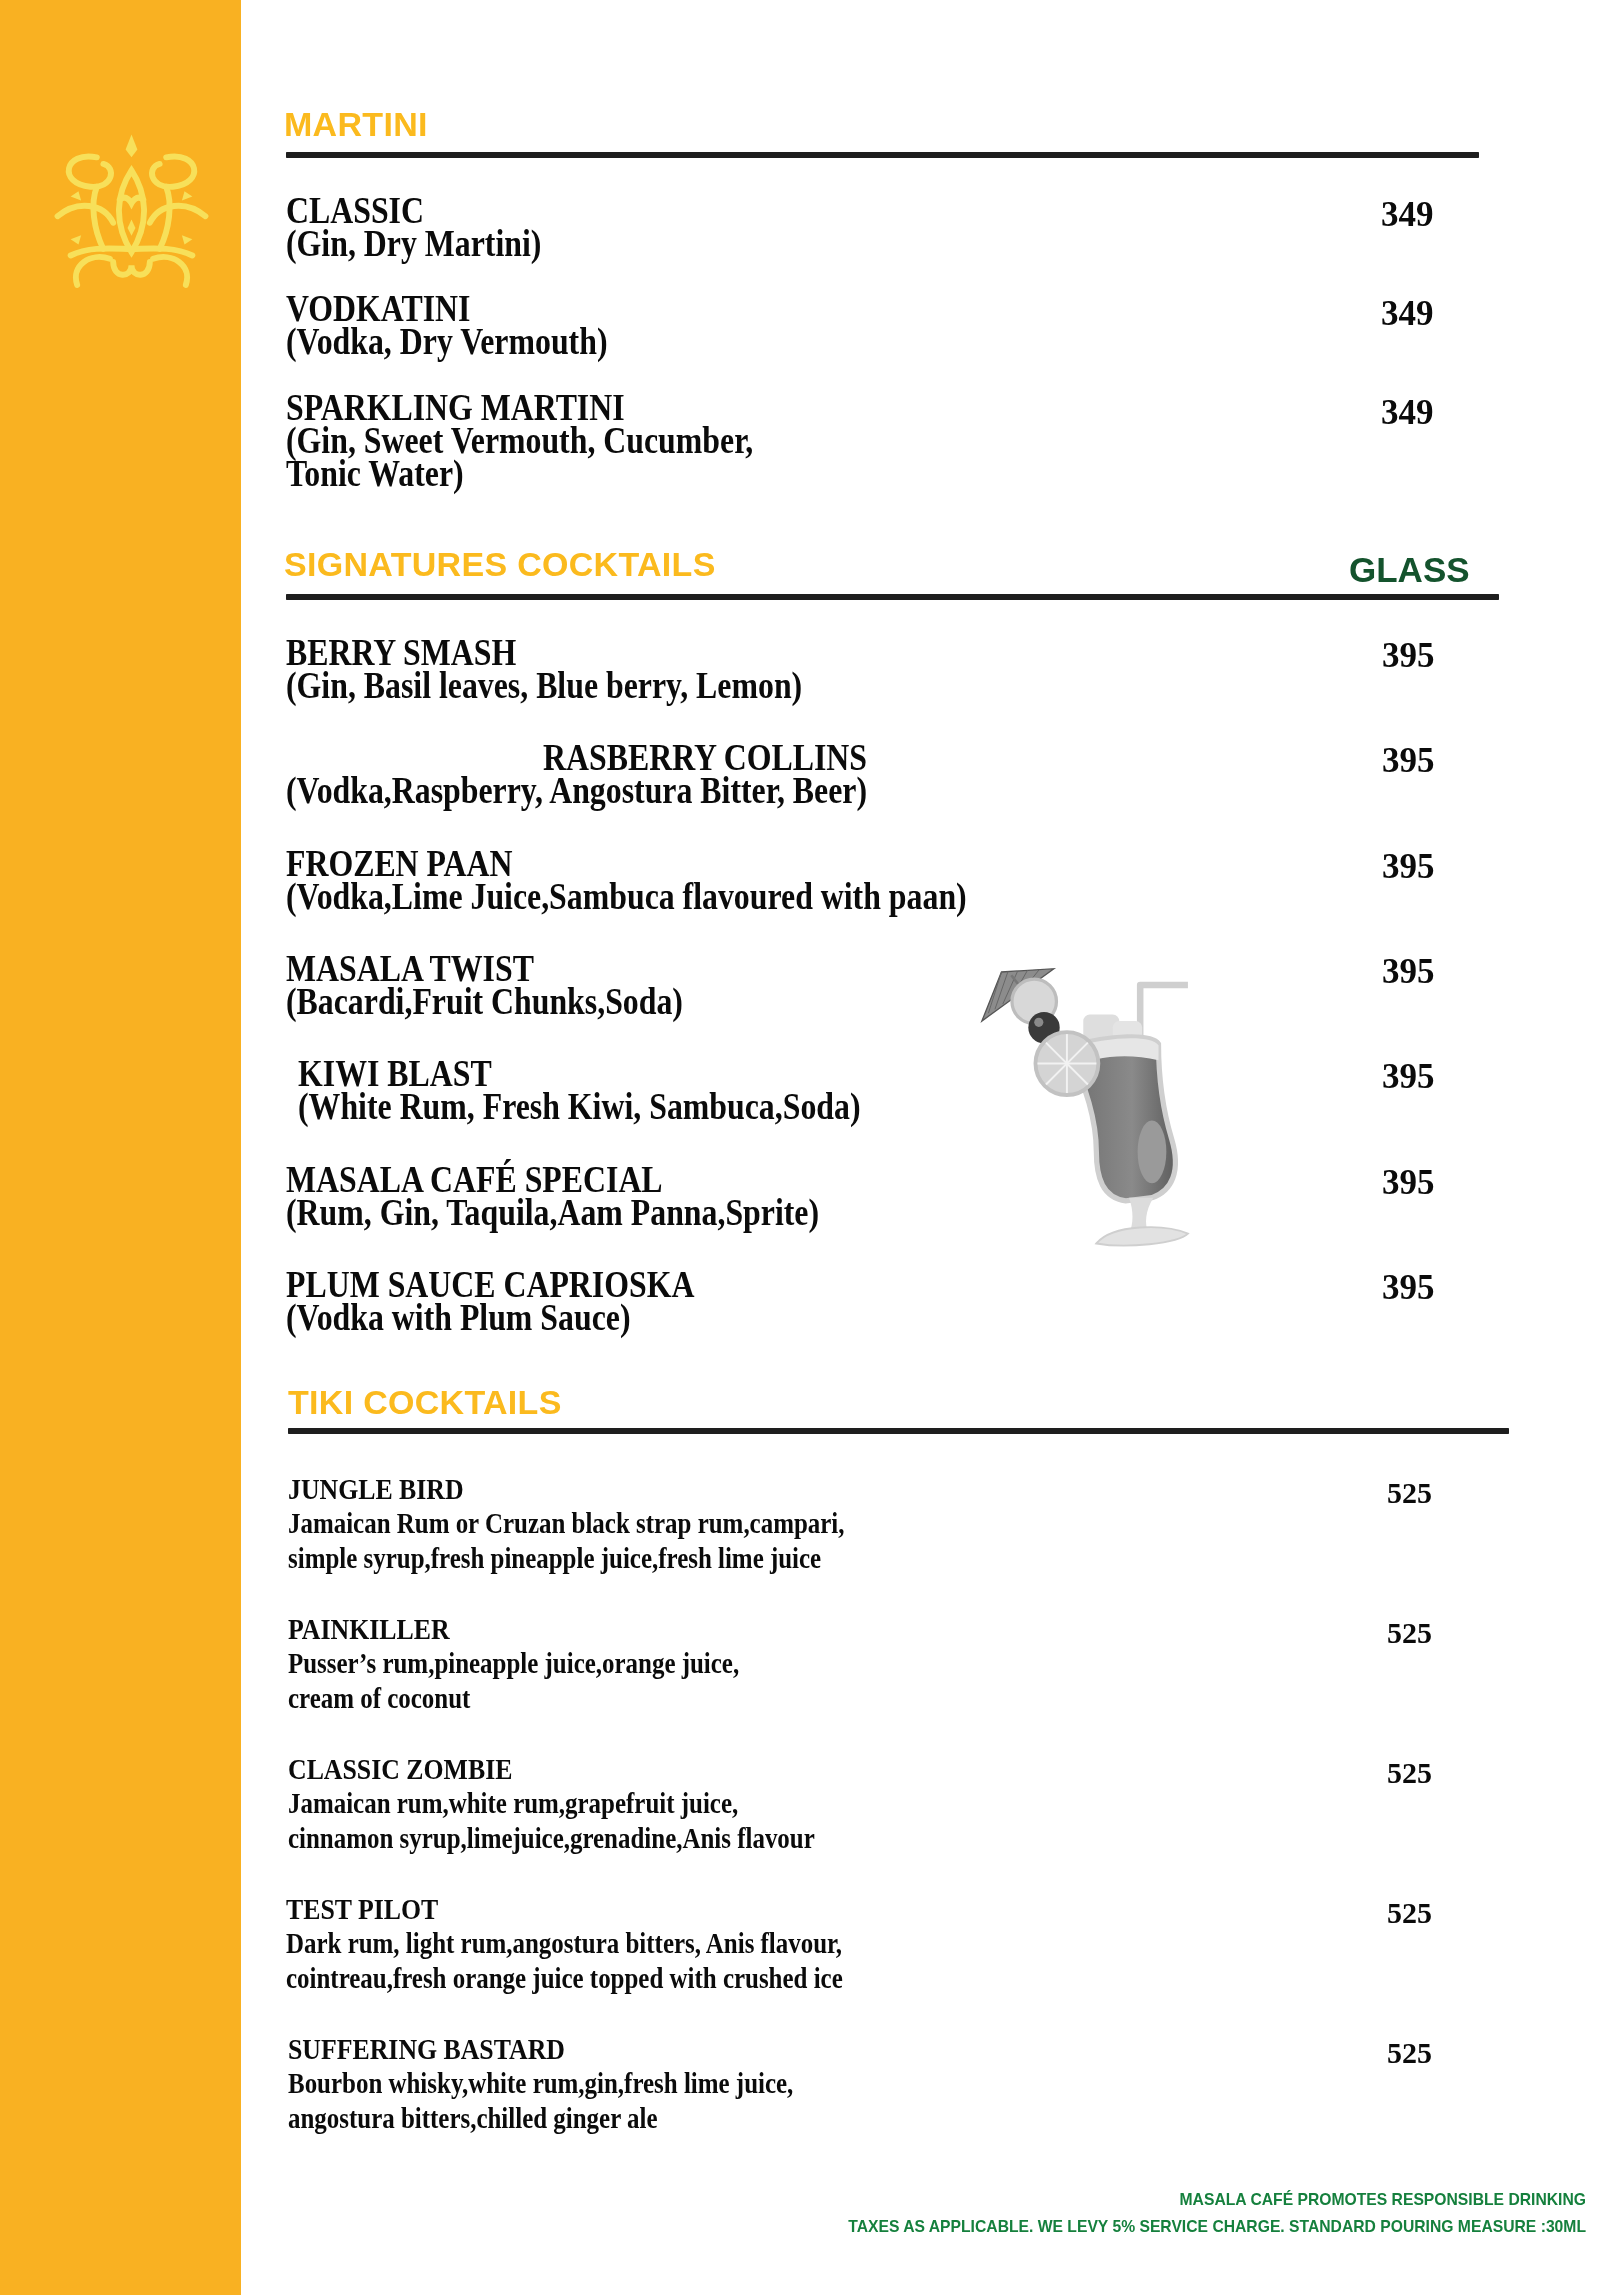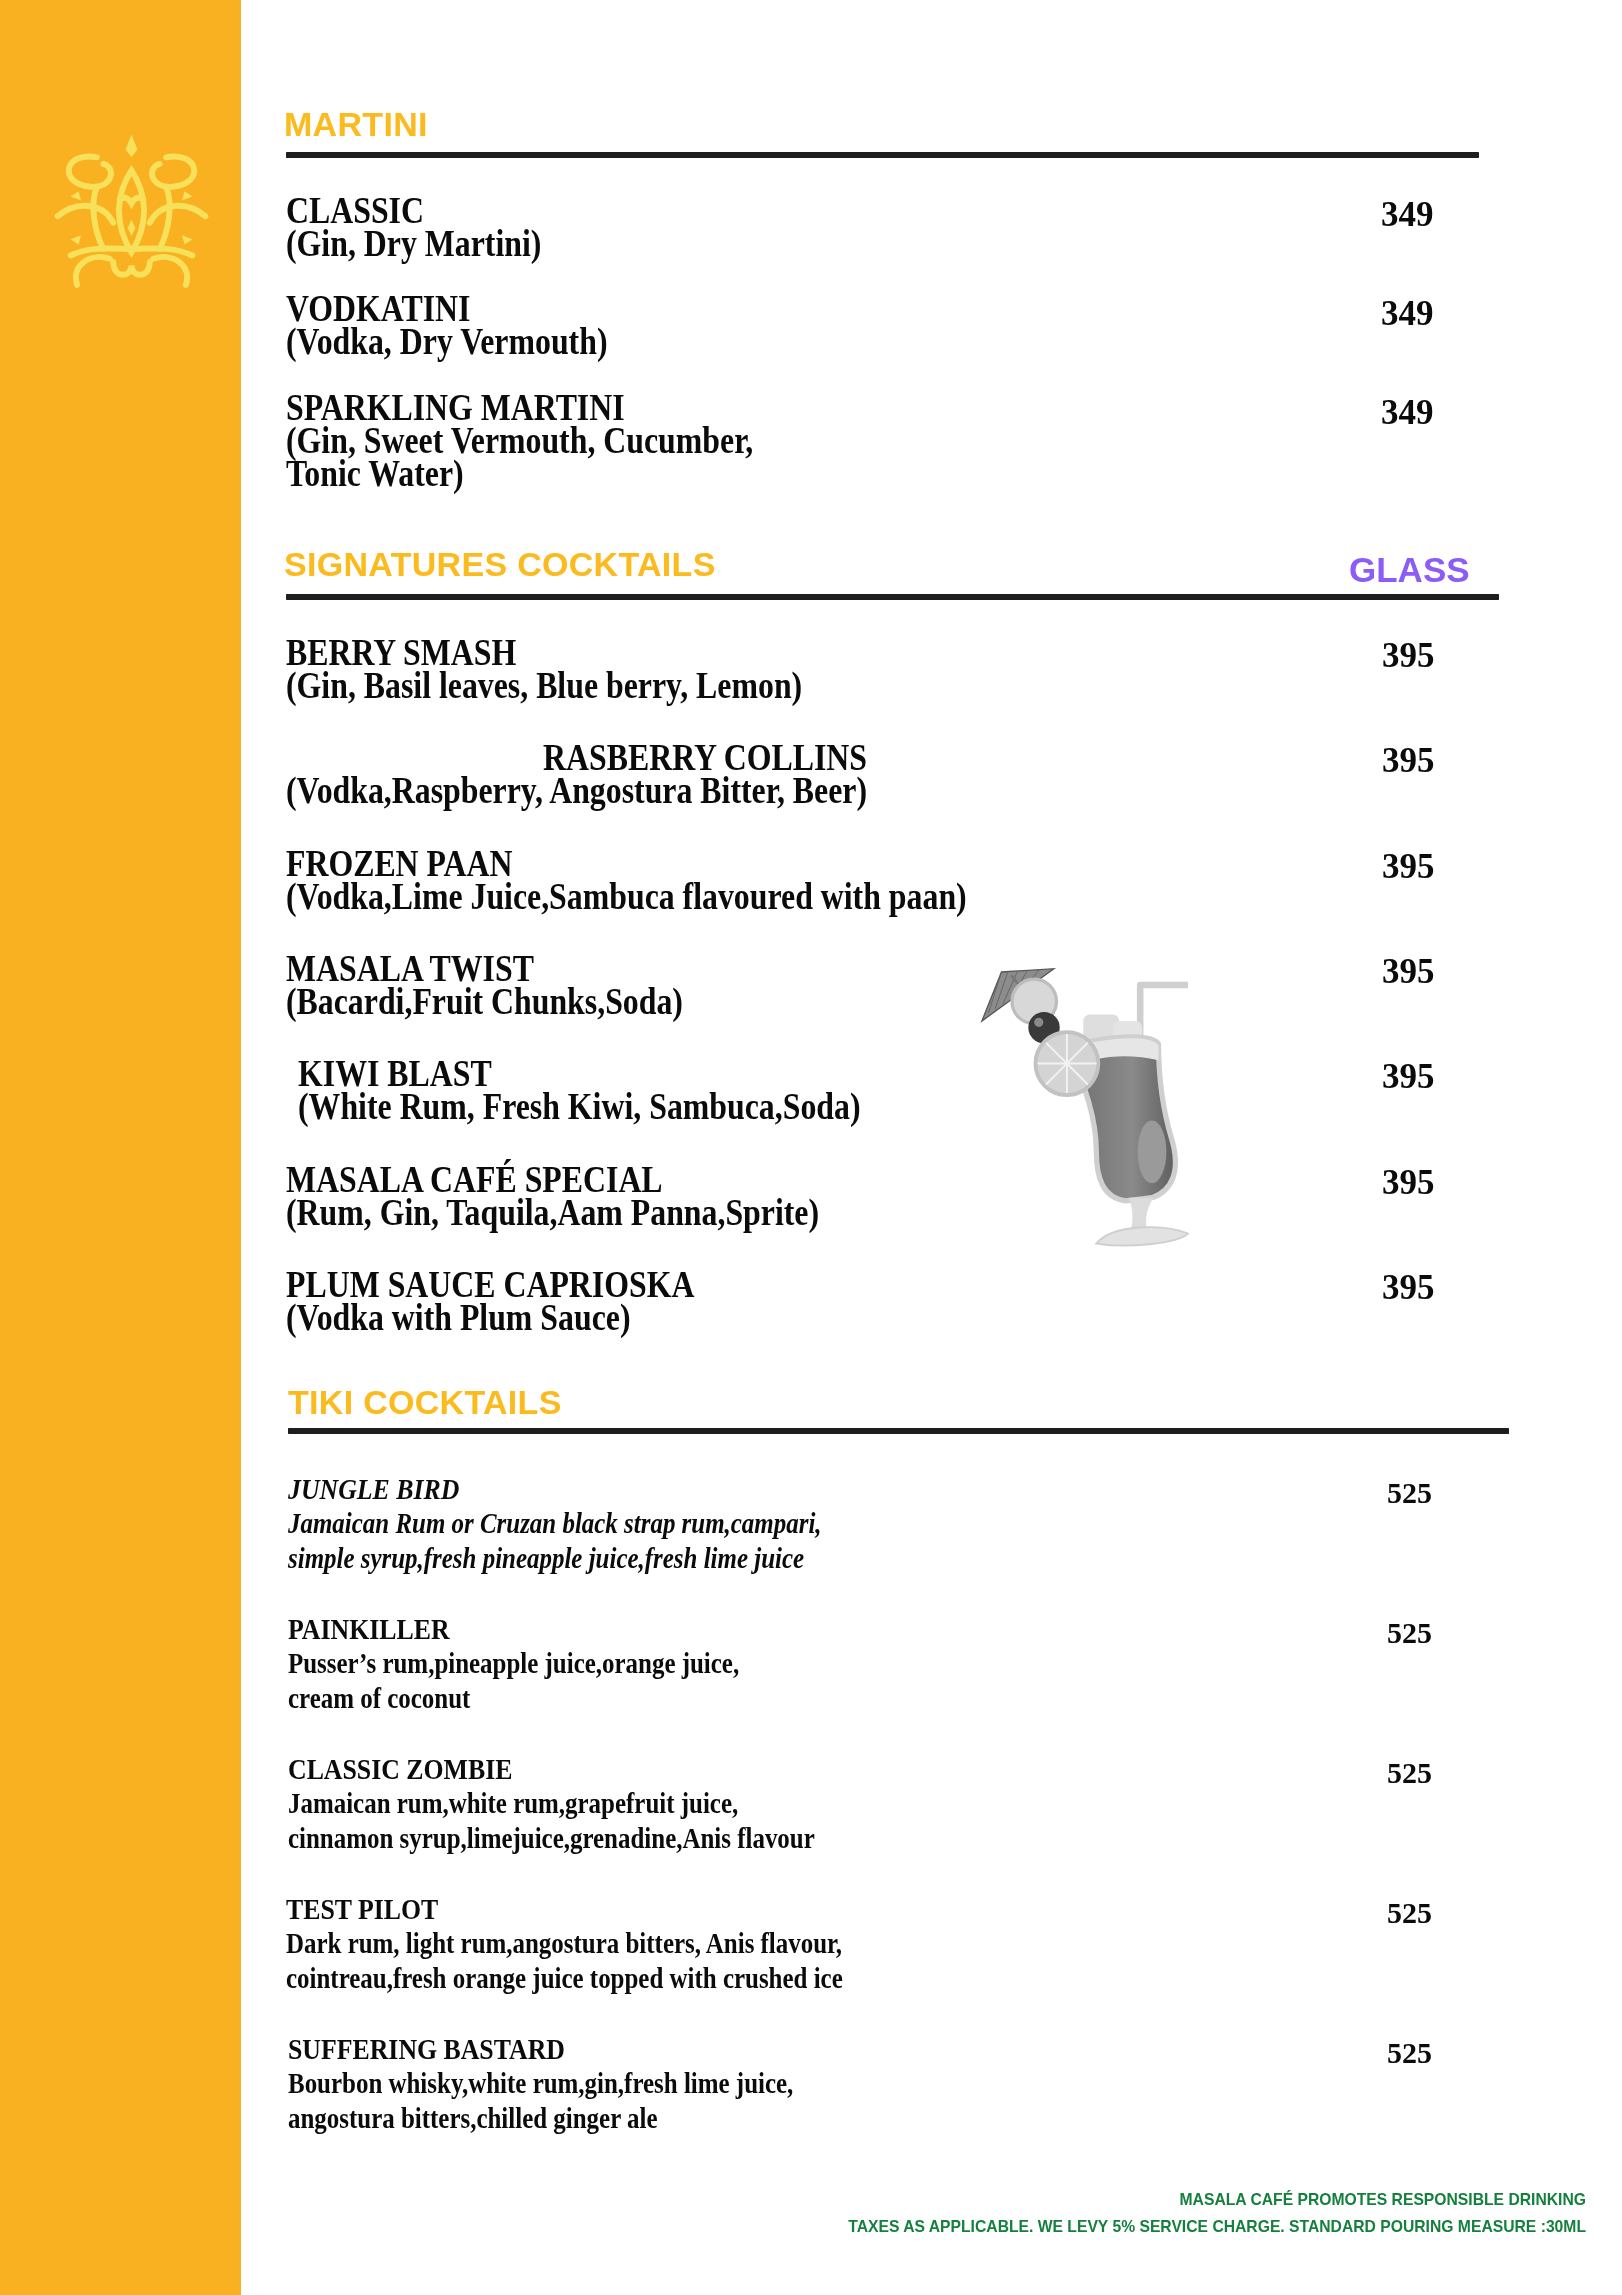--- a/index.html
+++ b/index.html
@@ -15,21 +15,21 @@
   .ornament { position:absolute; left:51px; top:131px; width:161px; height:160px; }
   .section-title {
     position:absolute; margin:0;
     font-family:"Liberation Sans", "DejaVu Sans", sans-serif;
     font-weight:700; font-size:34px; letter-spacing:0.3px;
     color:#FBBA1E; line-height:1; white-space:nowrap;
   }
   .col-label {
     position:absolute;
     font-family:"Liberation Sans", "DejaVu Sans", sans-serif;
-    font-weight:700; font-size:35px; color:#8b5cf6; line-height:1;
+    font-weight:700; font-size:35px; color:#14532d; line-height:1;
   }
   .rule { position:absolute; height:5.9px; background:#1e1e1e; border-radius:0.7px; }
   .item { position:absolute; left:286px; }
   .item .name, .item .desc {
     display:block; font-weight:700; white-space:nowrap;
     transform-origin:left top;
   }
   .big .name, .big .desc { font-size:37px; line-height:33px; transform:scaleX(0.86); }
   .tiki .name { font-size:30px; line-height:34px; transform:scaleX(0.86); }
   .tiki .desc { font-size:29px; line-height:35px; transform:scaleX(0.86); }
@@ -186,21 +186,21 @@
       <line x1="192" y1="163" x2="128" y2="227"></line>
   </g>
 
   <path d="M255 400 C262 420 262 440 255 455 L285 455 C278 440 280 420 292 400 Z" fill="#dcdcdc"></path>
   <path d="M205 470 C230 440 310 440 345 455 C330 470 250 478 205 470 Z" fill="#e2e2e2" stroke="#cfcfcf" stroke-width="3"></path>
 </svg>
 
 <h2 class="section-title" style="left:288px; top:1385px;">TIKI COCKTAILS</h2>
 <div class="rule" style="left:288px; top:1428px; width:1221px;"></div>
 
-<div class="item tiki" style="left:288px; top:1472px;font-style:italic;">
+<div class="item tiki" style="left:288px; top:1472px;">
   <span class="name">JUNGLE BIRD</span>
   <span class="desc">Jamaican Rum or Cruzan black strap rum,campari,</span>
   <span class="desc">simple syrup,fresh pineapple juice,fresh lime juice</span>
 </div>
 <div class="price tiki-p" style="left:1387px; top:1478px;">525</div>
 
 <div class="item tiki" style="left:288px; top:1612px;">
   <span class="name">PAINKILLER</span>
   <span class="desc">Pusser’s rum,pineapple juice,orange juice,</span>
   <span class="desc">cream of coconut</span>

